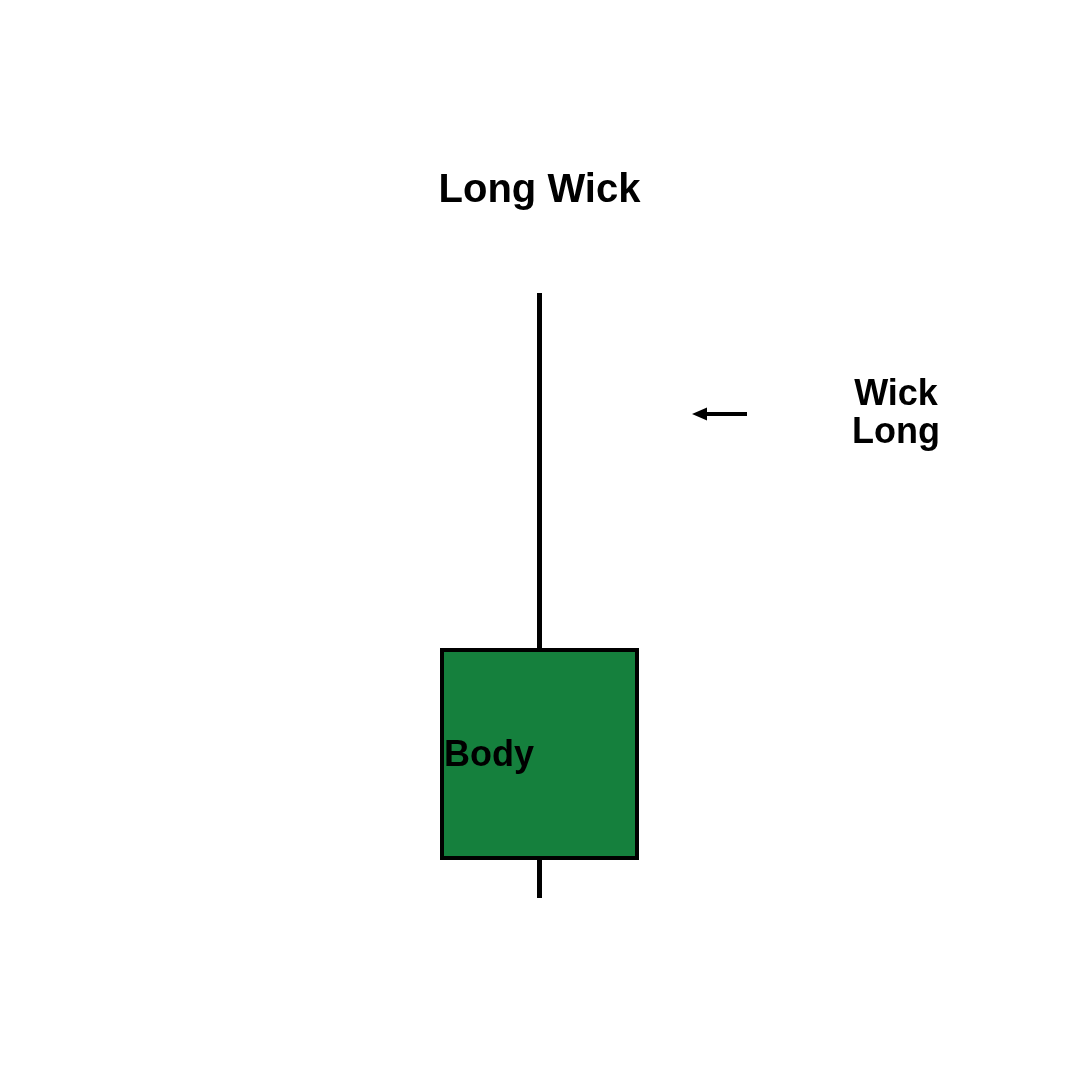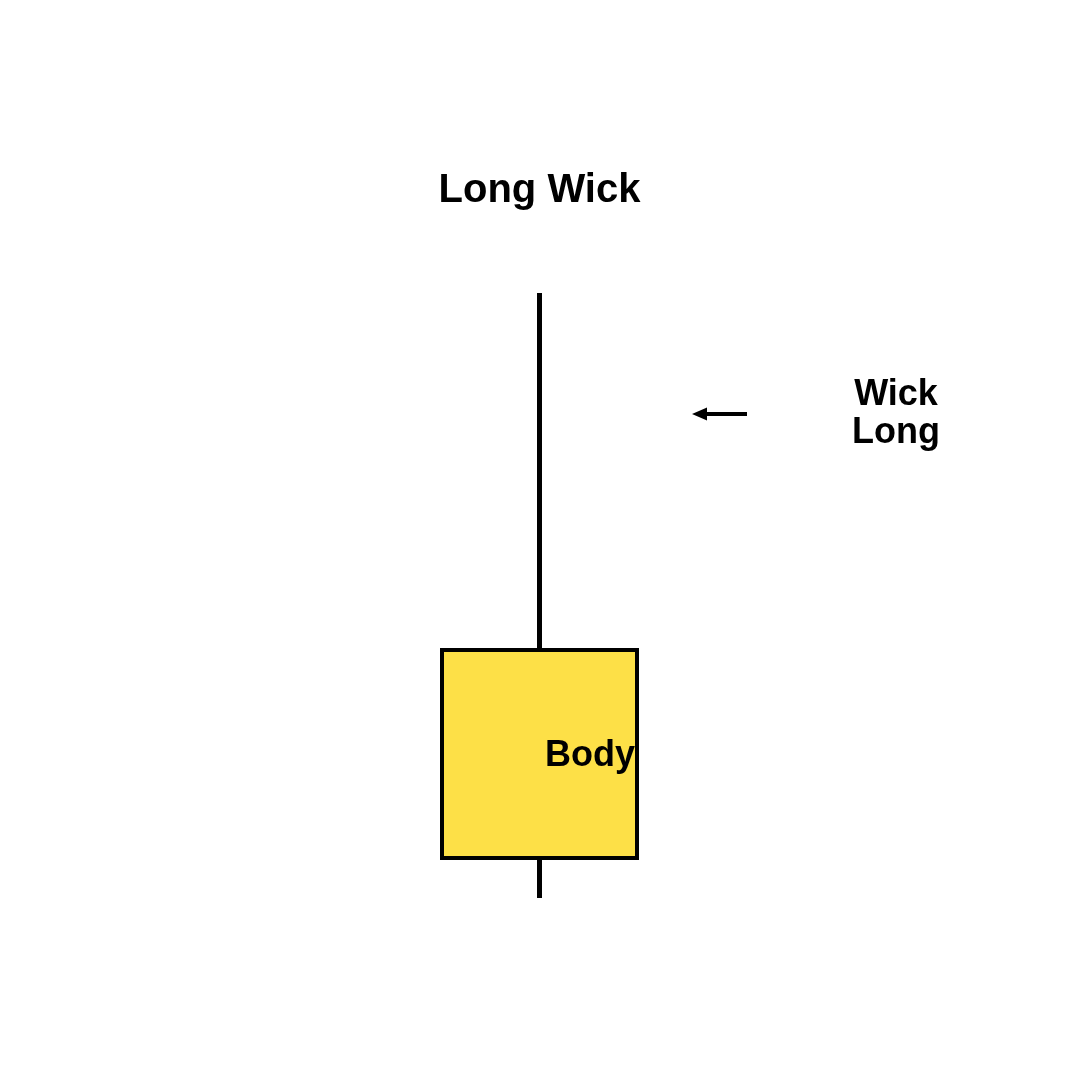--- a/index.html
+++ b/index.html
@@ -43,24 +43,24 @@
     height: 38px;
   }
   .body-box {
     position: absolute;
     left: 440px;
     top: 648px;
     width: 199px;
     height: 212px;
     box-sizing: border-box;
     border: 4px solid #000000;
-    background: #fde047;
+    background: #15803d;
     display: flex;
     align-items: center;
-    justify-content: flex-end;
+    justify-content: flex-start;
   }
   .body-box .body-label {
     font-size: 36px;
     font-weight: bold;
     line-height: 1;
     color: #000000;
   }
   .arrow-svg {
     position: absolute;
     left: 690px;

